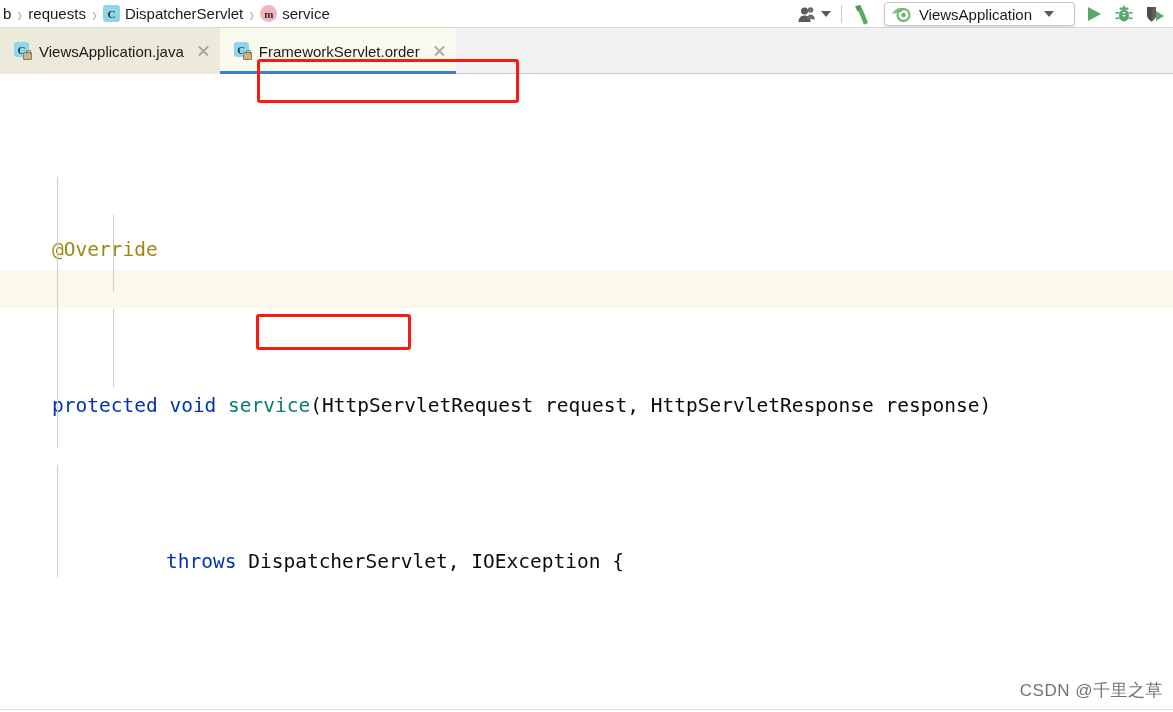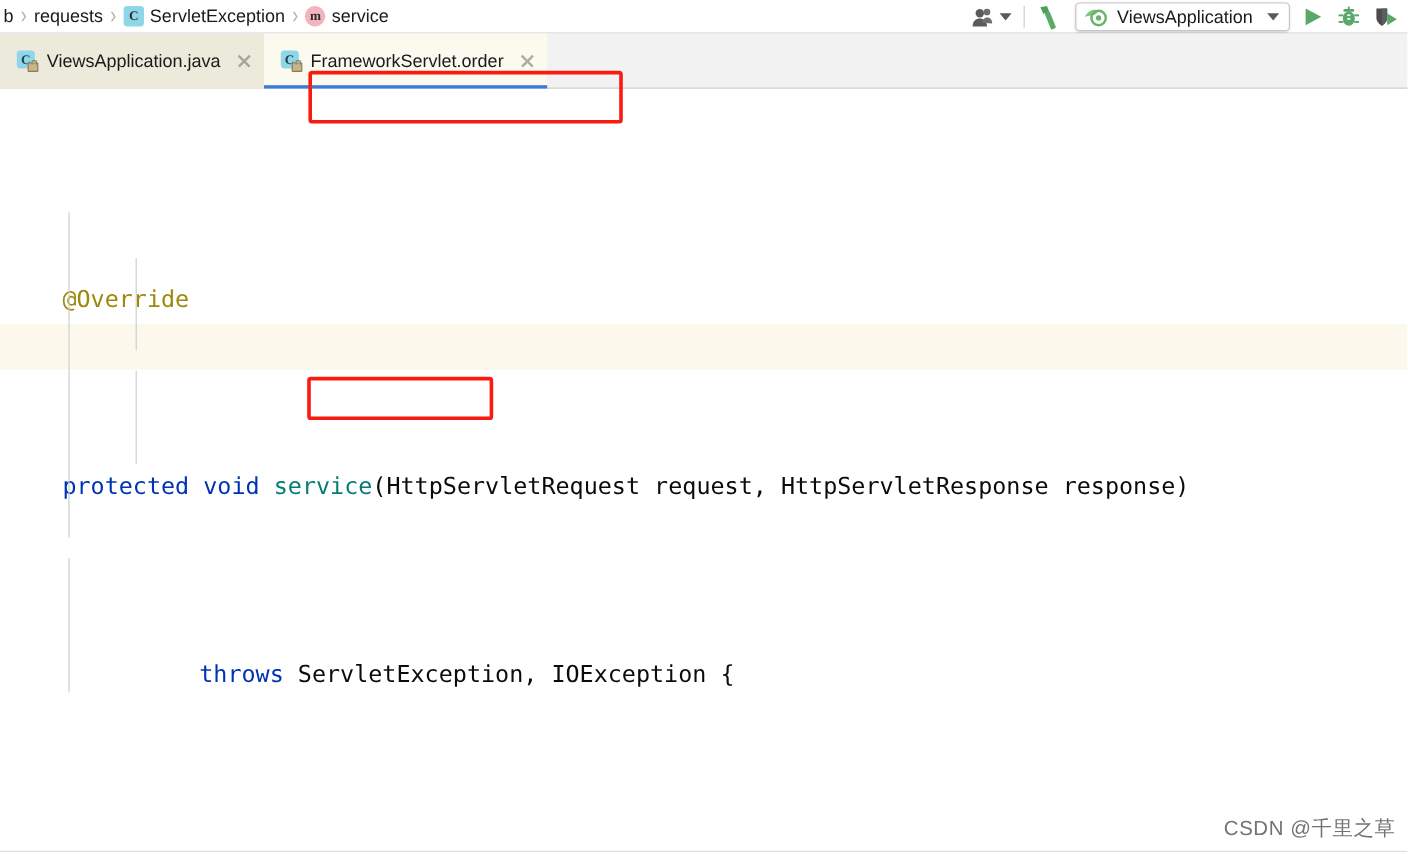--- a/index.html
+++ b/index.html
@@ -86,21 +86,21 @@
     border-top: 6px solid #5a5a5a;
     margin-left: 4px;
   }
   .run-config {
     display: flex;
     align-items: center;
     height: 24px;
     background: #ffffff;
     border: 1px solid #c6c6c6;
     border-radius: 4px;
-    padding: 0 8px 0 6px;
+    padding: 0 20px 0 6px;
     box-shadow: 0 1px 2px rgba(0,0,0,0.14);
     margin: 0 4px;
   }
   .run-config .rc-label {
     font-size: 15px;
     color: #1a1a1a;
     margin: 0 8px 0 6px;
     white-space: nowrap;
   }
 
@@ -286,21 +286,21 @@
     <span class="crumb">b</span>
     <span class="crumb-sep">›</span>
 
     <span class="crumb">
       <span>requests</span>
     </span>
     <span class="crumb-sep">›</span>
 
     <span class="crumb">
       <span class="crumb-icon cls">C</span>
-      <span>ServletException</span>
+      <span>DispatcherServlet</span>
     </span>
     <span class="crumb-sep">›</span>
 
     <span class="crumb">
       <span class="crumb-icon mth">m</span>
       <span>service</span>
     </span>
   </div>
 
   <div class="toolbar-right">
@@ -396,21 +396,21 @@
   <div class="guide" style="left:113px; top:141px; height:77px;"></div>
   <div class="guide" style="left:113px; top:235px; height:78px;"></div>
 
   <div class="code-area">
 
 
     <div class="line"><span class="anno">@Override</span></div>
 
     <div class="line"><span class="kw">protected void </span><span class="mdecl">service</span><span>(HttpServletRequest request, HttpServletResponse response)</span></div>
 
-    <div class="line" style="padding-left:166px"><span class="kw">throws</span><span> ServletException, IOException {</span></div>
+    <div class="line" style="padding-left:166px"><span class="kw">throws</span><span> DispatcherServlet, IOException {</span></div>
 
     
 
     
 
     
 
     
 
     

